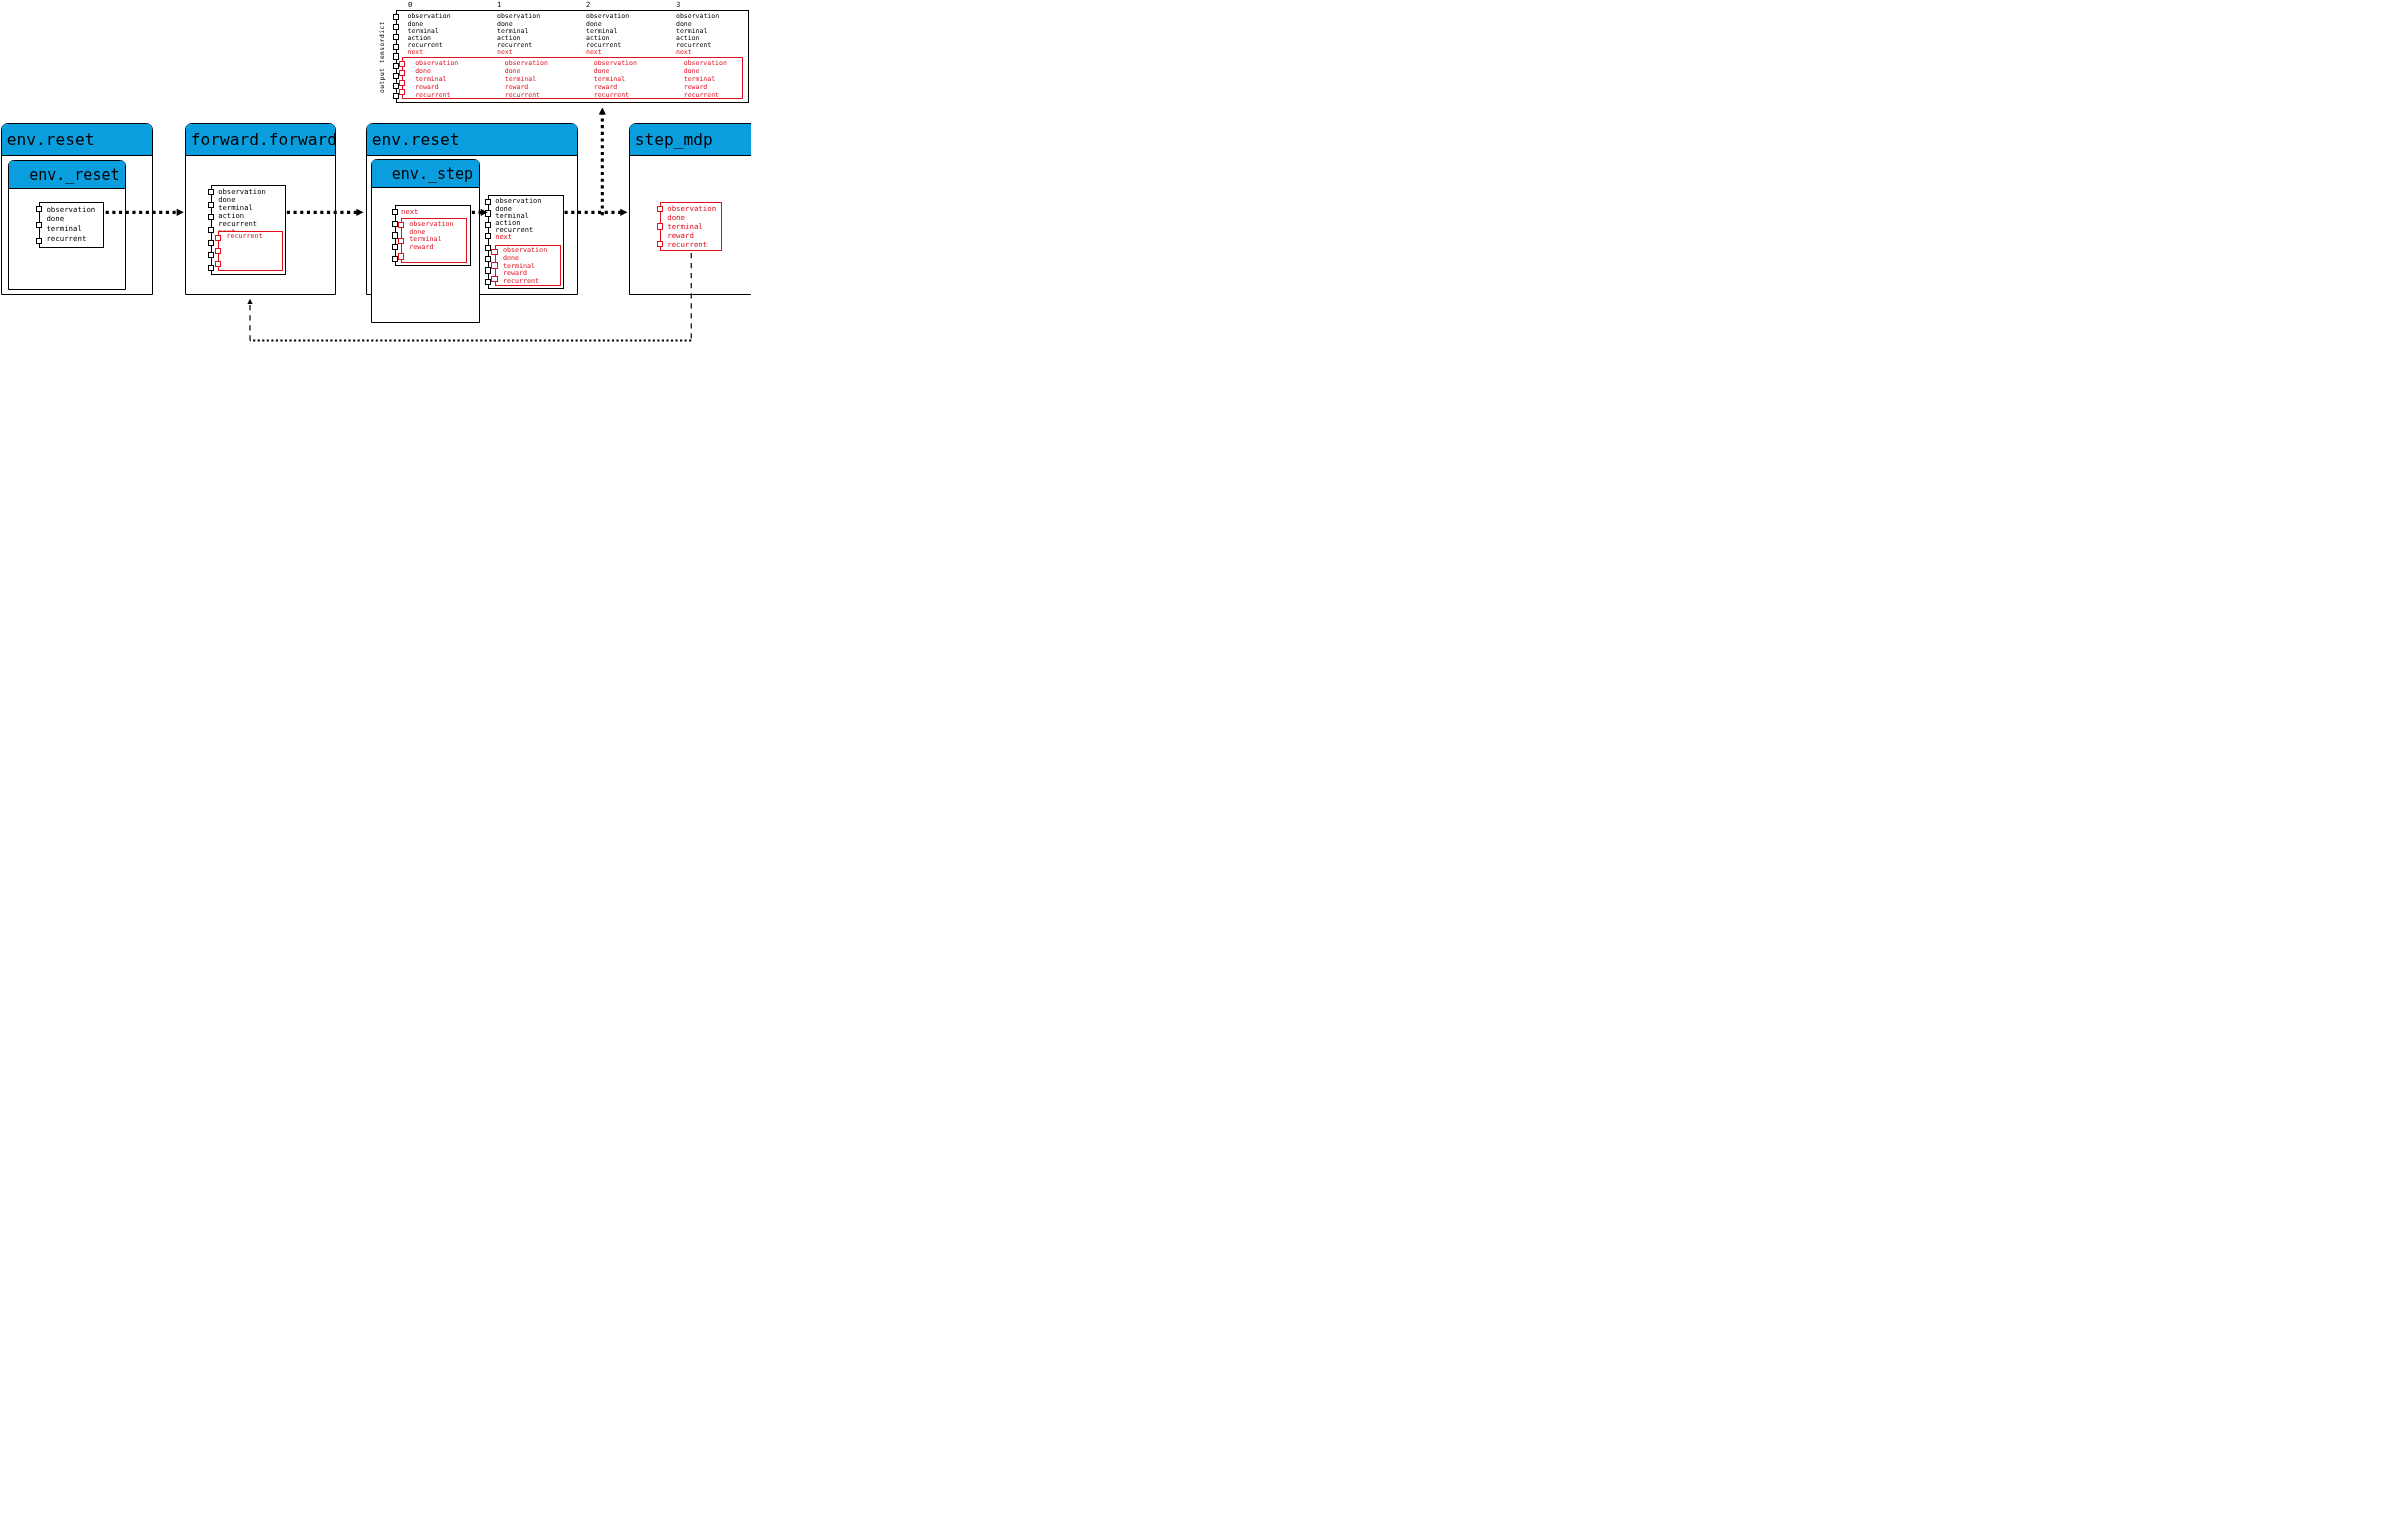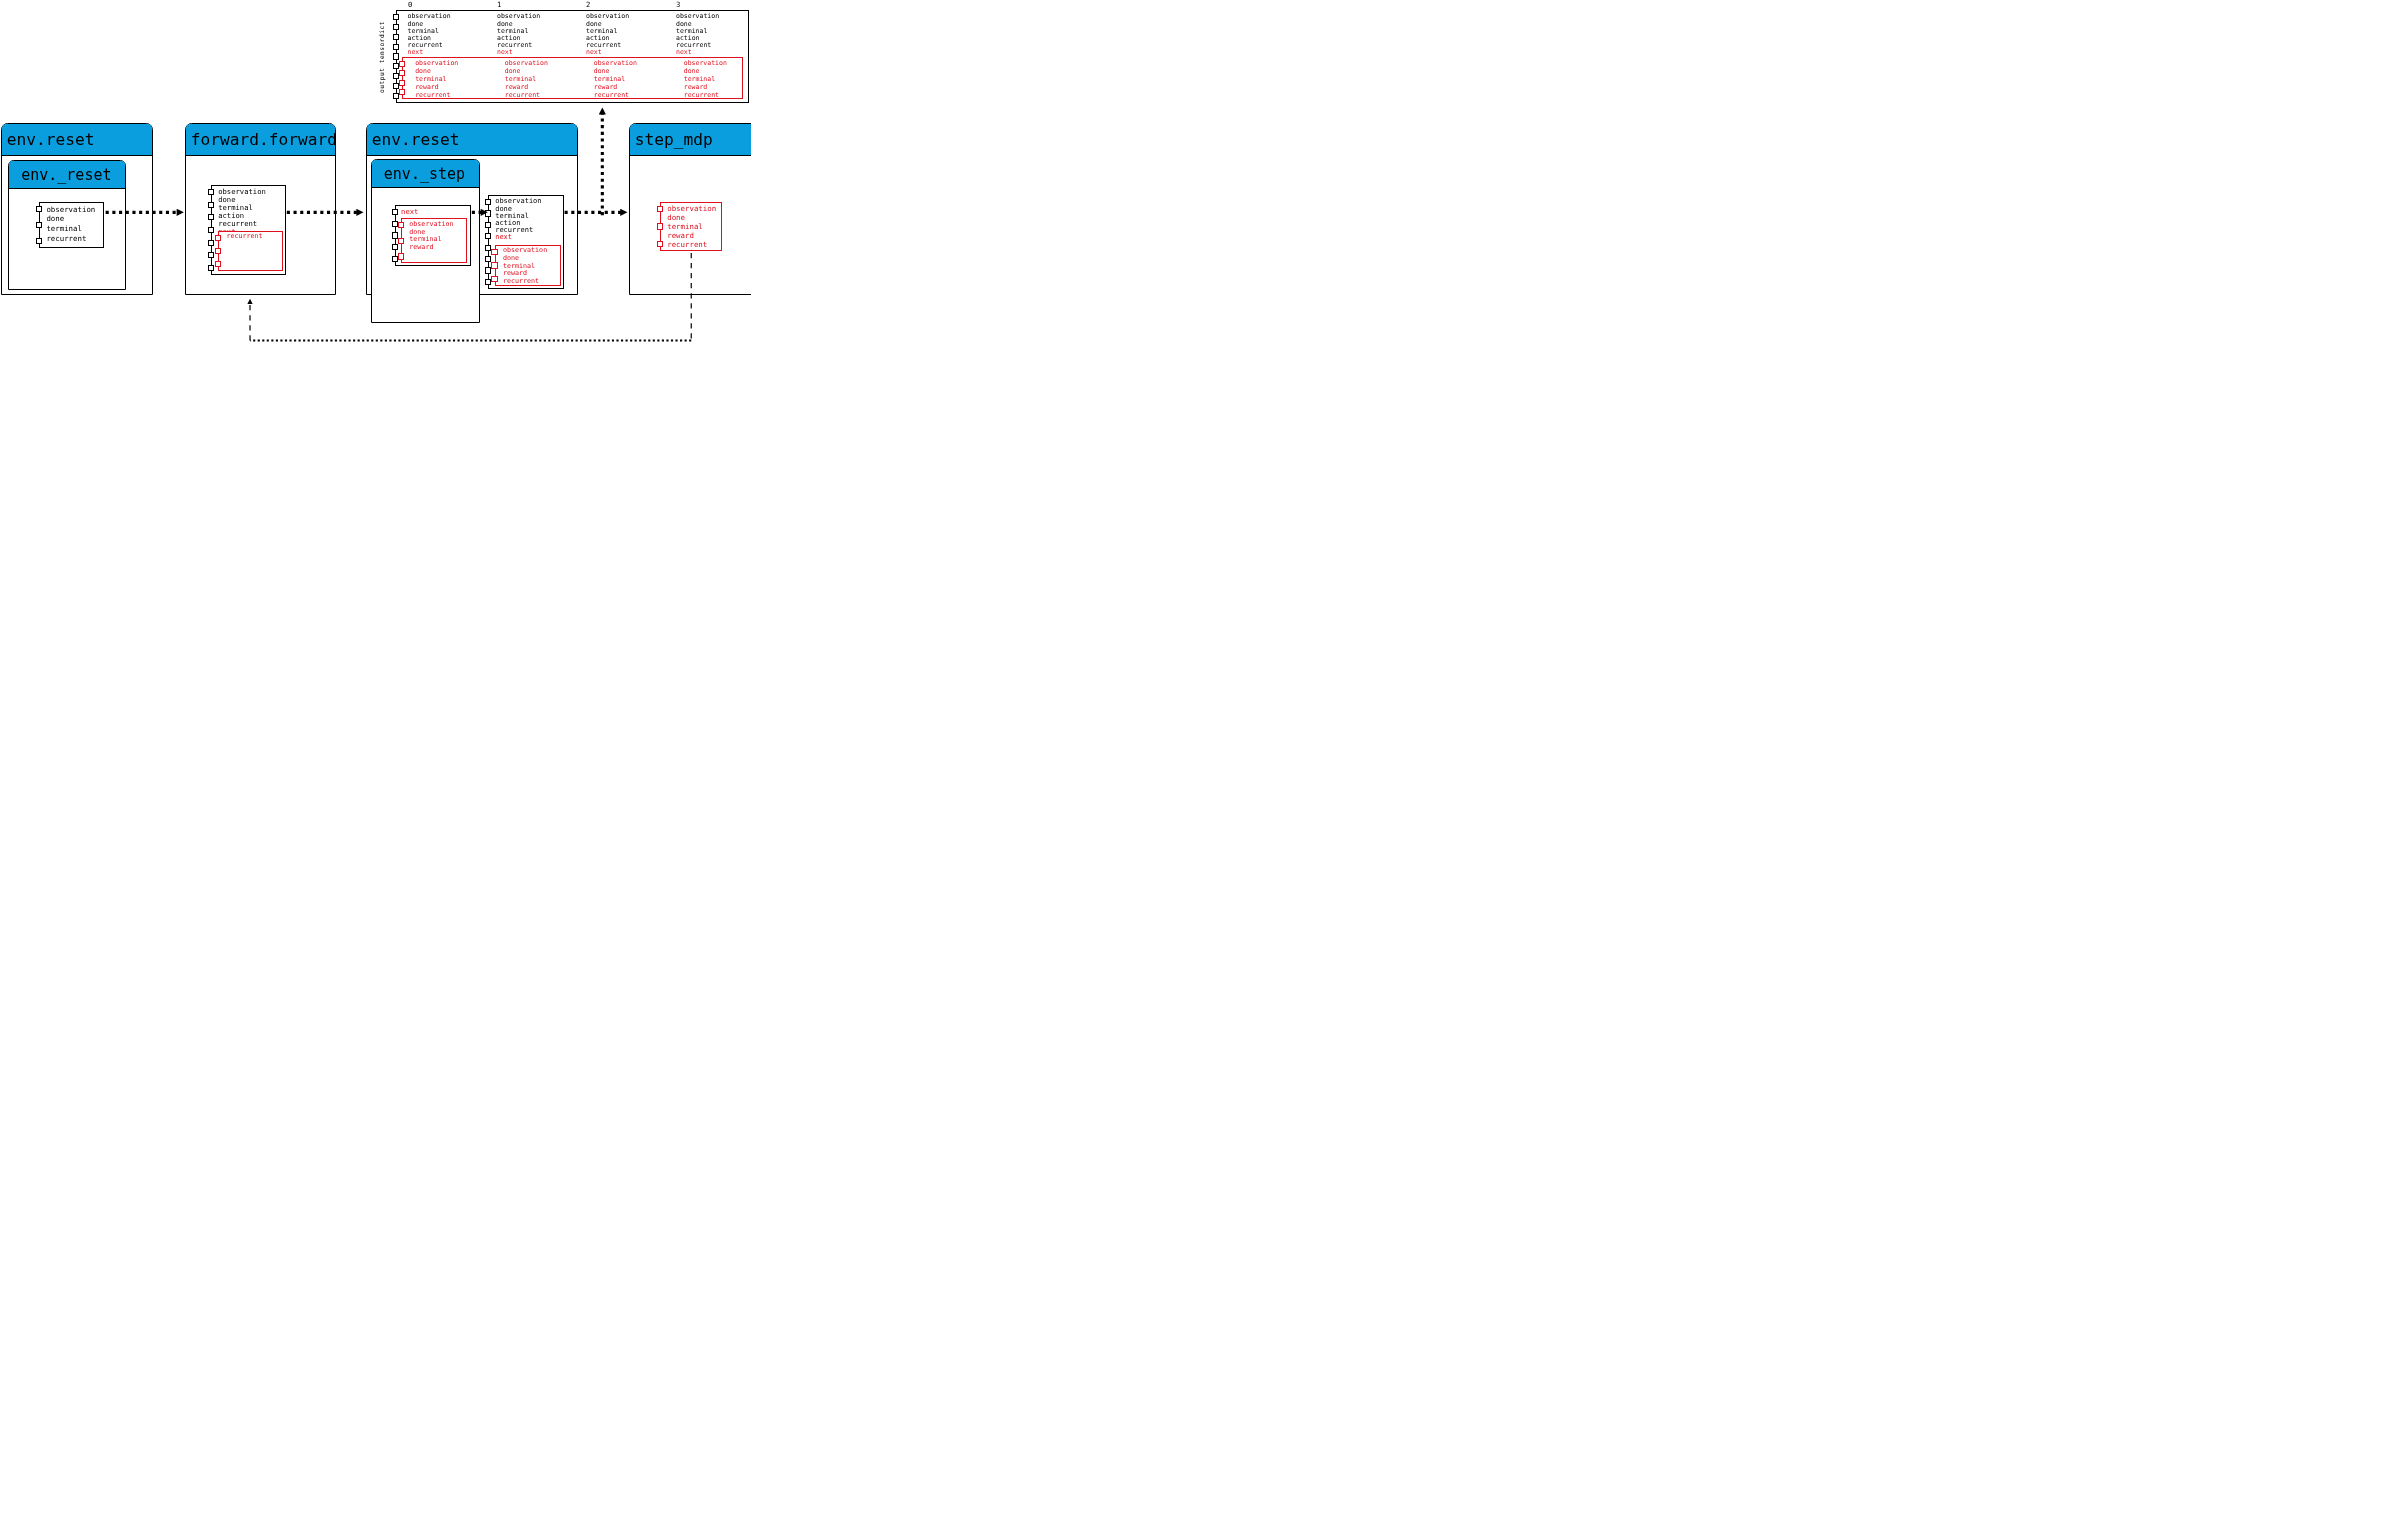--- a/index.html
+++ b/index.html
@@ -30,21 +30,21 @@
   }
   .app-title{font-size:16.2px;letter-spacing:0;white-space:nowrap;}
   .sub-box{
     position:absolute;background:#fff;border:1.9px solid var(--ink);
     border-radius:5.7px 5.7px 0 0;box-sizing:border-box;
   }
   .sub-header{
     height:28px;background:var(--blue);
     border-bottom:1.9px solid var(--ink);
     border-radius:3.3px 3.3px 0 0;
-    display:flex;align-items:center;padding-left:12px;box-sizing:border-box;
+    display:flex;align-items:center;padding-left:20px;box-sizing:border-box;
   }
   .sub-title{font-size:15px;white-space:nowrap;}
   .td-box{
     position:absolute;border:1.9px solid var(--ink);
     background:#fff;box-sizing:border-box;
   }
   .td-box.red{border-color:var(--red);}
   .td-keys{padding:1.9px 1px 0 6.2px;}
   .td-key{font-size:7.2px;line-height:7.6px;white-space:nowrap;color:var(--ink);}
   .red-text{color:var(--red);}

